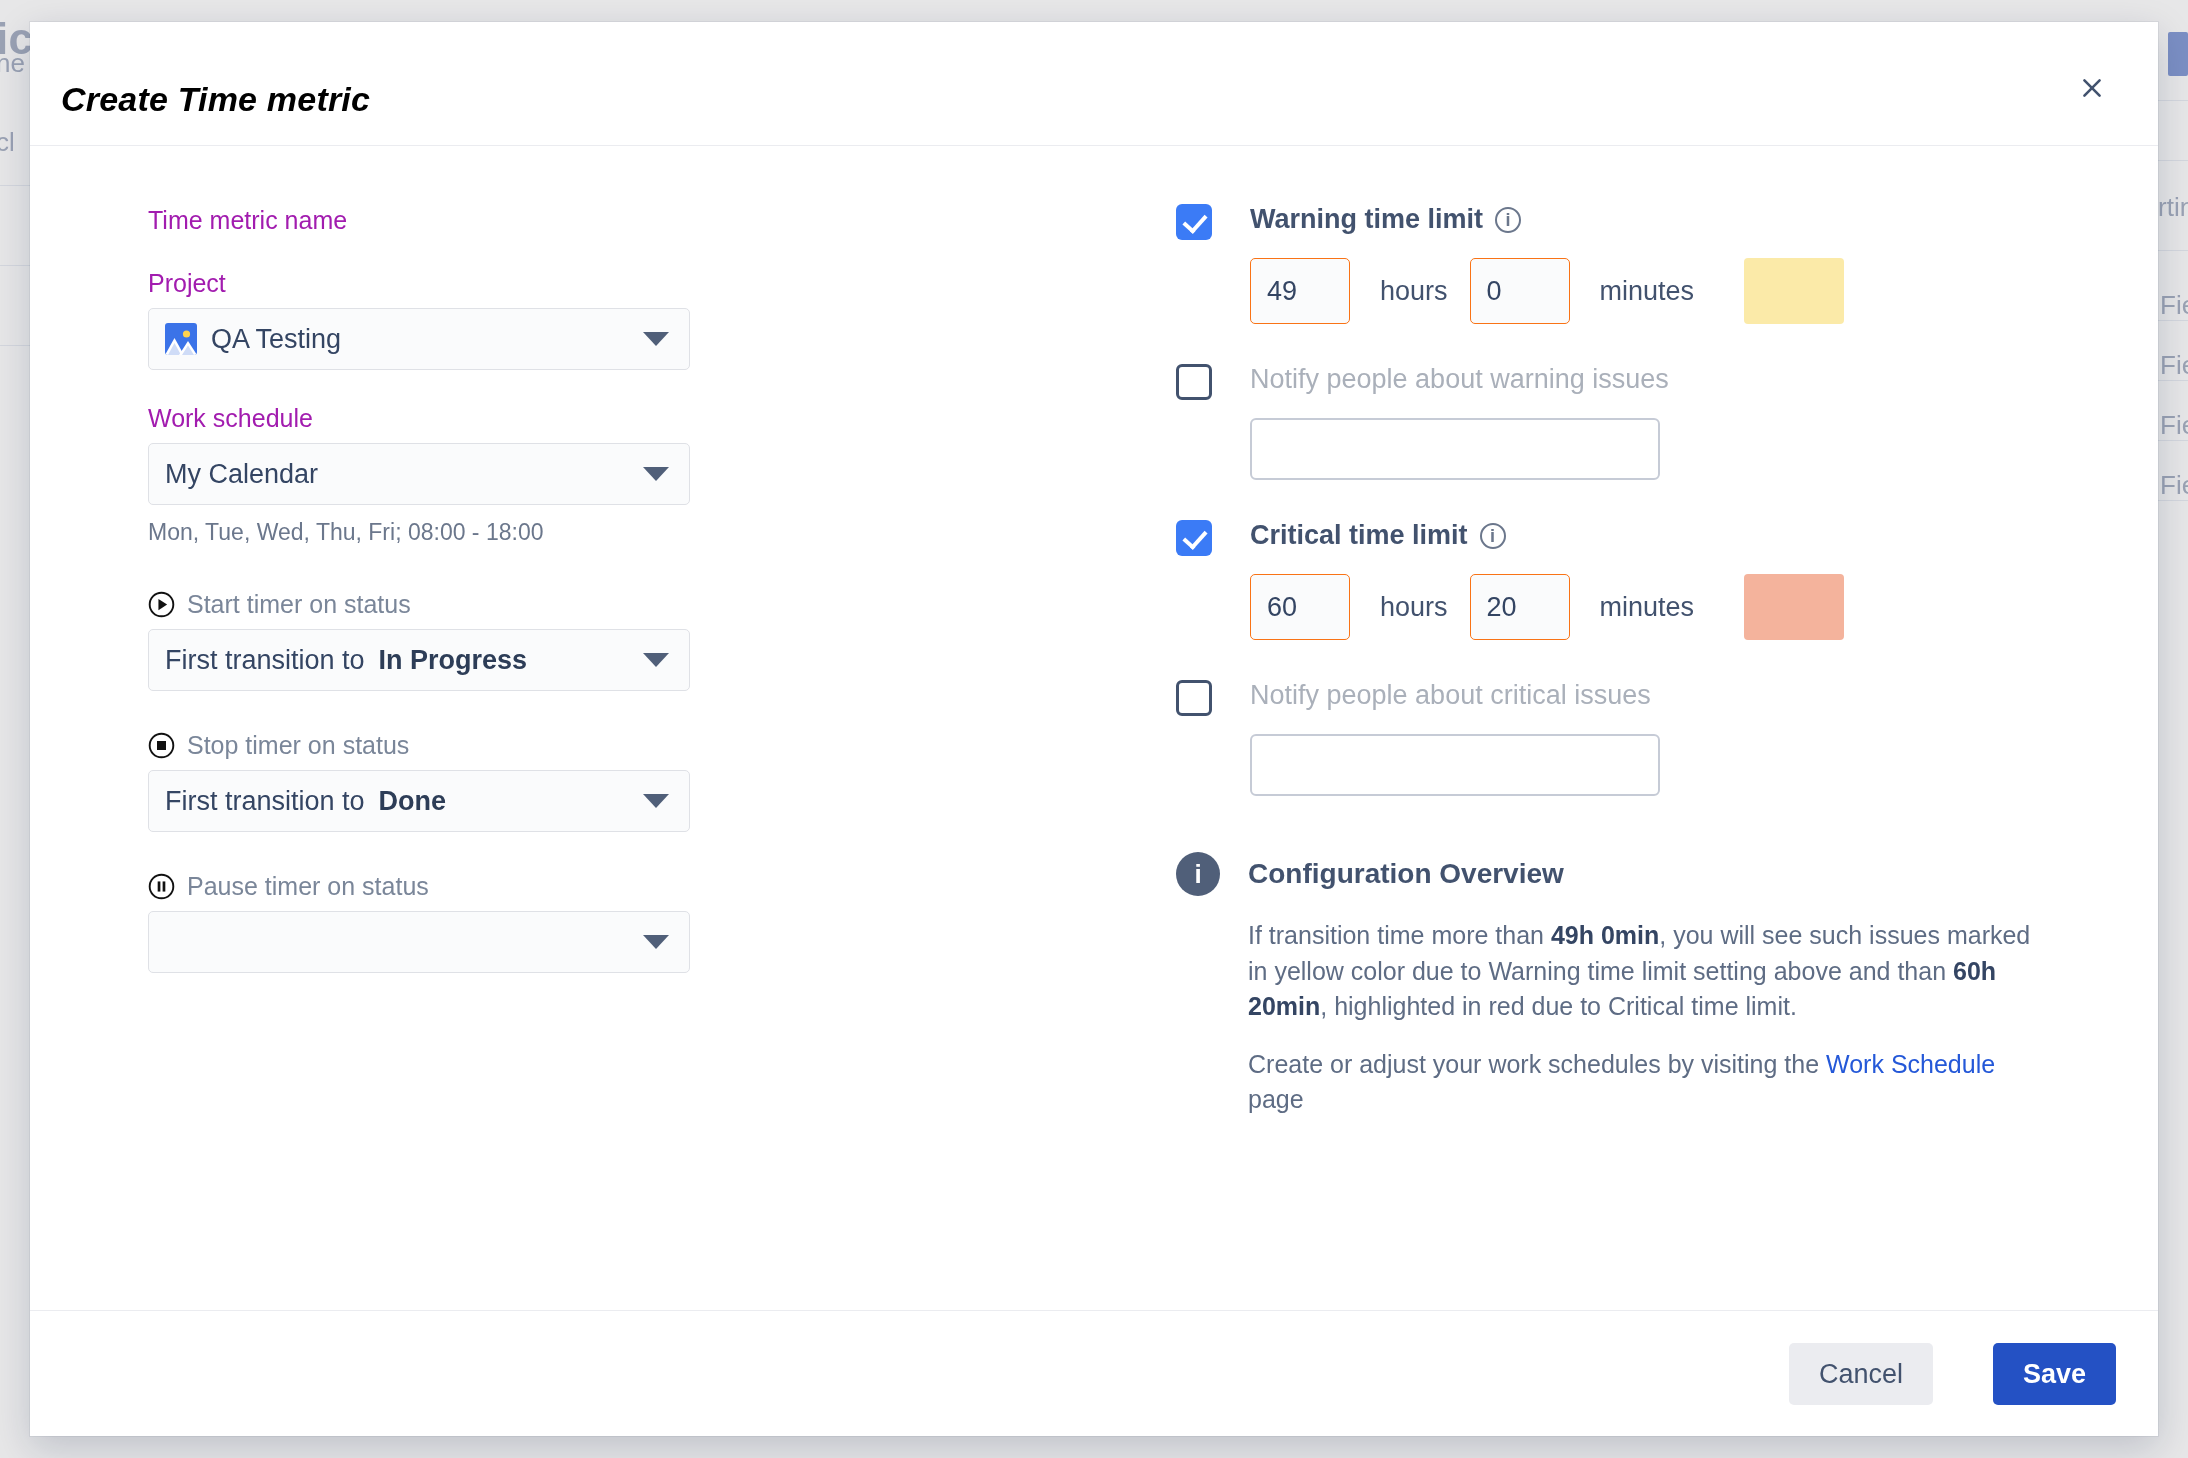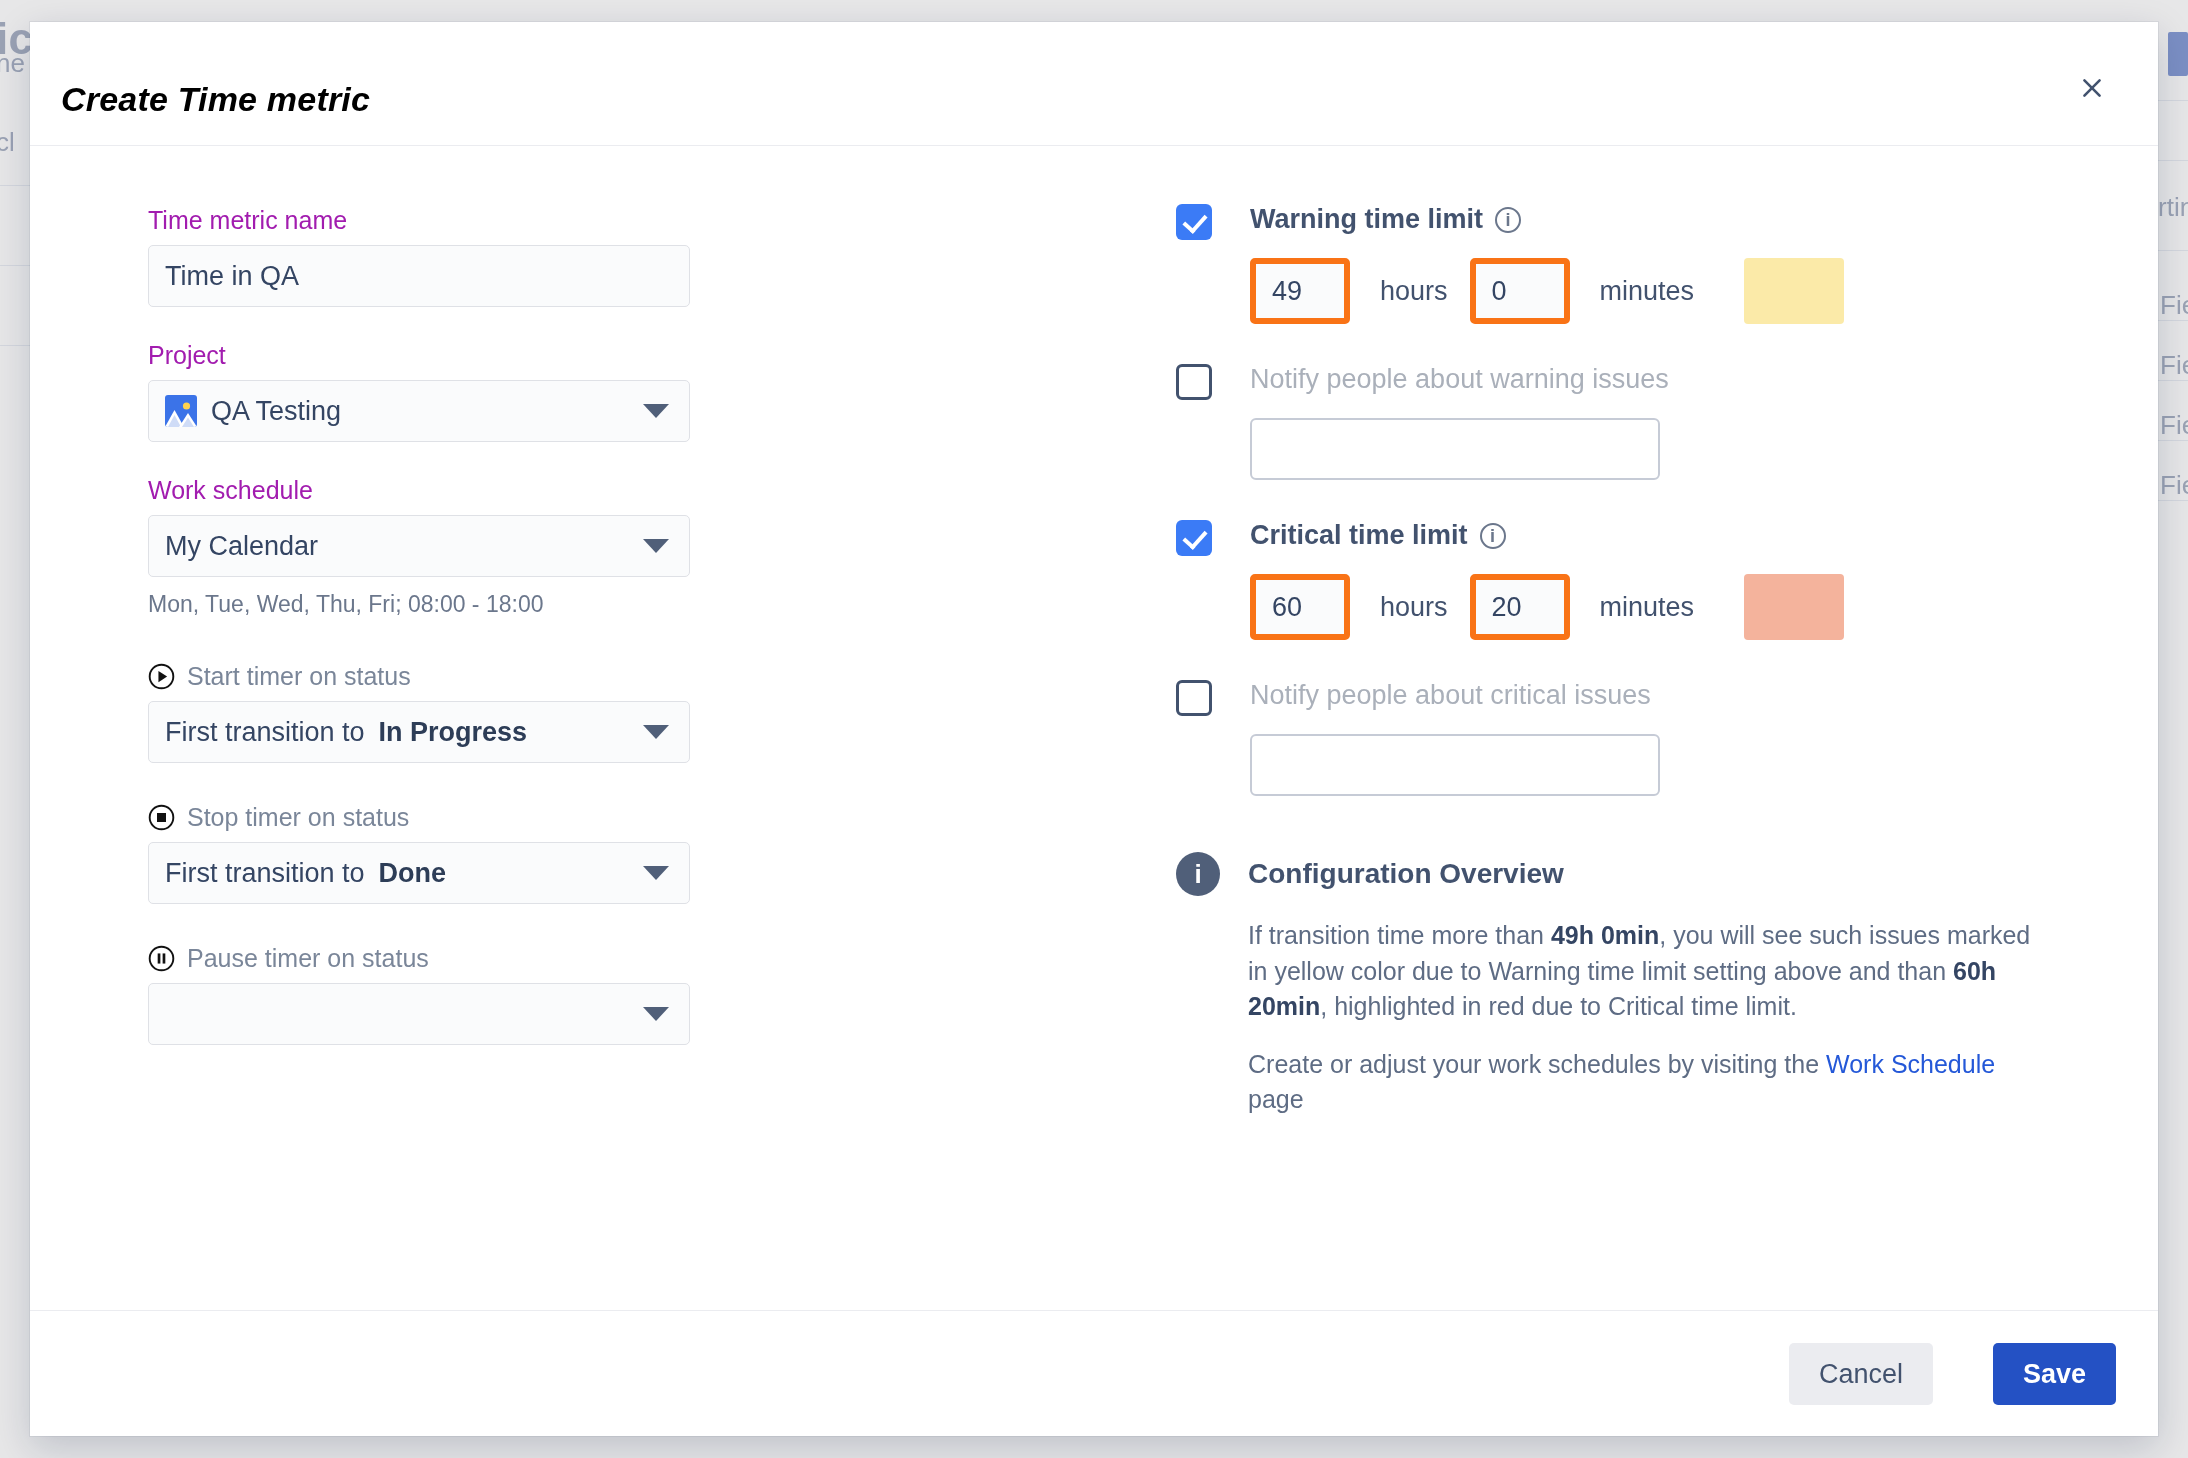--- a/index.html
+++ b/index.html
@@ -144,21 +144,21 @@
     display: inline-flex; align-items: center; justify-content: center;
     font-style: normal; line-height: 1;
   }
 
   .limit-inputs {
     display: flex; align-items: center;
     margin-left: 74px; margin-top: 18px; gap: 0;
   }
   .num-input {
     width: 100px; height: 66px;
-    background: #fafbfc; border: 6px solid #f97316; border-radius: 5px;
+    background: #fafbfc; border: 1px solid #f97316; border-radius: 5px;
     font-size: 27px; color: #344563;
     display: flex; align-items: center; padding-left: 16px;
   }
   .unit-label {
     font-size: 27px; color: #42526e; margin: 0 22px 0 30px;
   }
   .color-swatch {
     width: 100px; height: 66px; border-radius: 4px; margin-left: 28px;
   }
 
@@ -242,23 +242,20 @@
       </svg>
     </div>
   </div>
 
   <div id="modal-body">
 
     <div id="left-col">
 
       <div class="block">
         <span class="field-label">Time metric name</span>
-        <div class="text-input">
-          <span placeholder="Enter time metric name">Time in QA</span>
-        </div>
       </div>
 
       <div class="block">
         <span class="field-label">Project</span>
         <div class="select-box">
           <span class="proj-icon">
             <svg viewBox="0 0 32 32" width="32" height="32">
               <rect width="32" height="32" fill="#3b73e8"></rect>
               <circle cx="21.5" cy="11" r="3.6" fill="#ffd24d"></circle>
               <path d="M0 32 L9.5 15 L19 32 Z" fill="#ffffff"></path>

